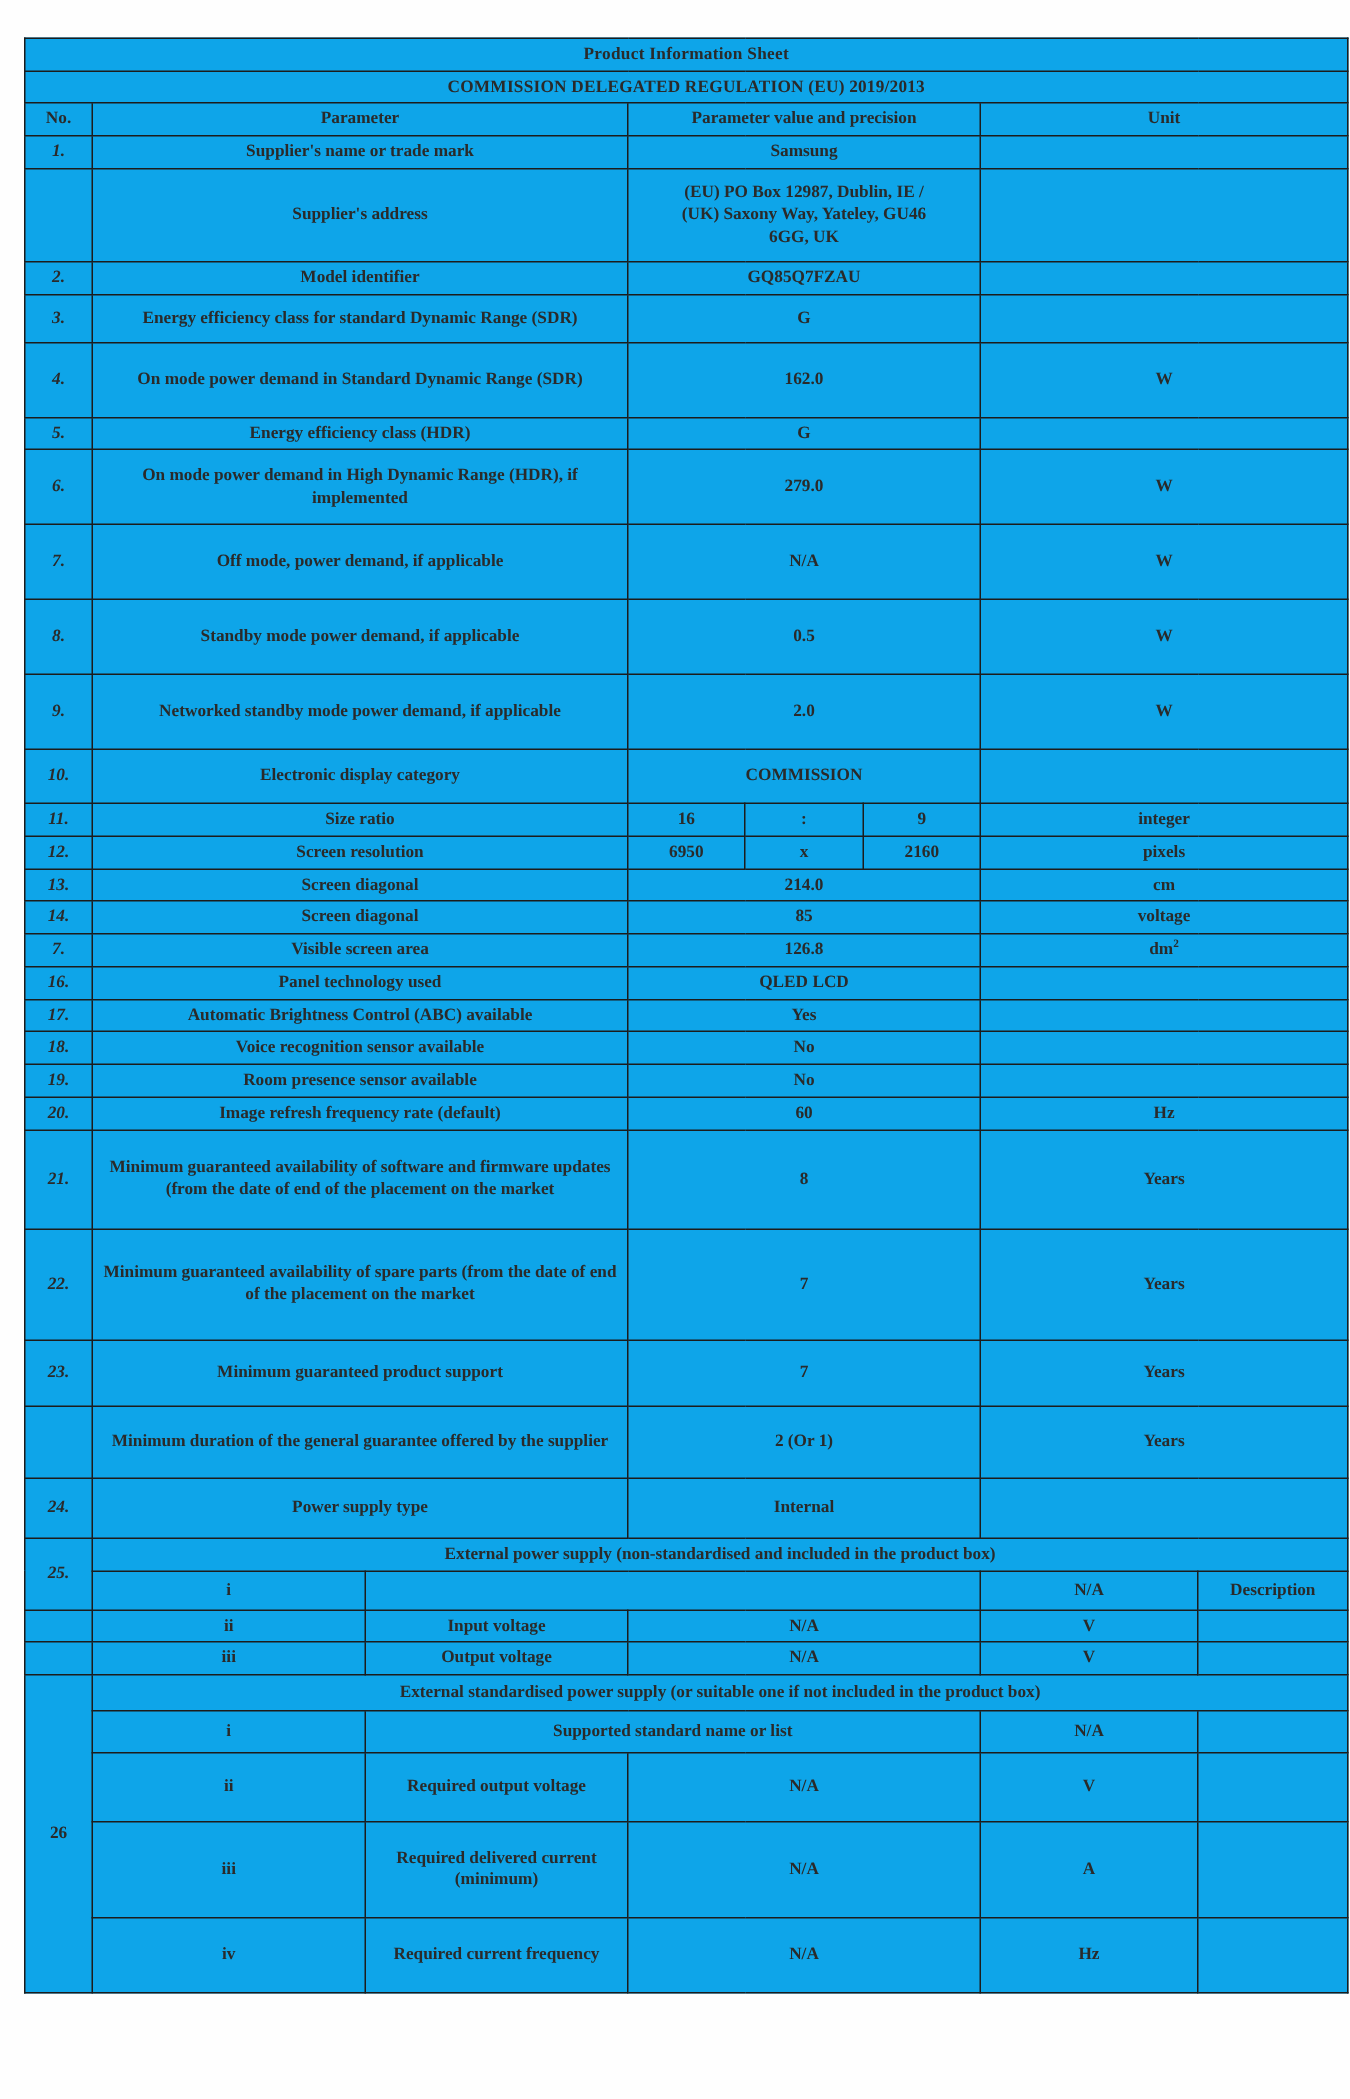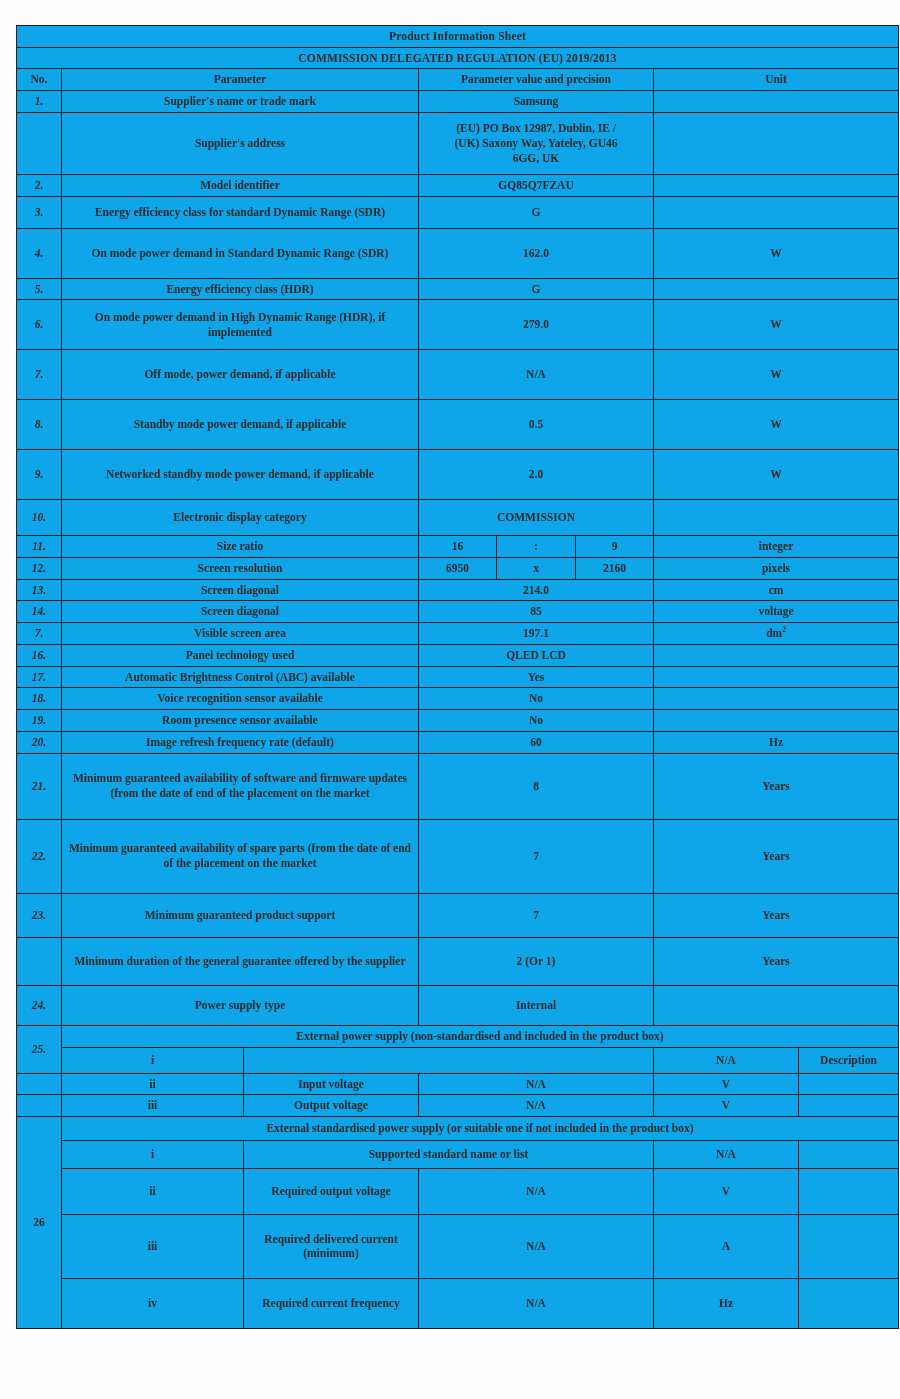--- a/index.html
+++ b/index.html
@@ -245,21 +245,21 @@
     <tr class="r-compact">
       <td class="no-cell">14.</td>
       <td class="param" colspan="2">Screen diagonal</td>
       <td class="value" colspan="3">85</td>
       <td class="unit" colspan="2">voltage</td>
     </tr>
 
     <tr class="r-compact">
       <td class="no-cell">7.</td>
       <td class="param" colspan="2">Visible screen area</td>
-      <td class="value" colspan="3">197.1</td>
+      <td class="value" colspan="3">126.8</td>
       <td class="unit" colspan="2"><span>dm</span><span class="sup">2</span></td>
     </tr>
 
     <tr class="r-compact">
       <td class="no-cell">16.</td>
       <td class="param" colspan="2">Panel technology used</td>
       <td class="value" colspan="3">QLED LCD</td>
       <td class="unit" colspan="2"></td>
     </tr>
 

